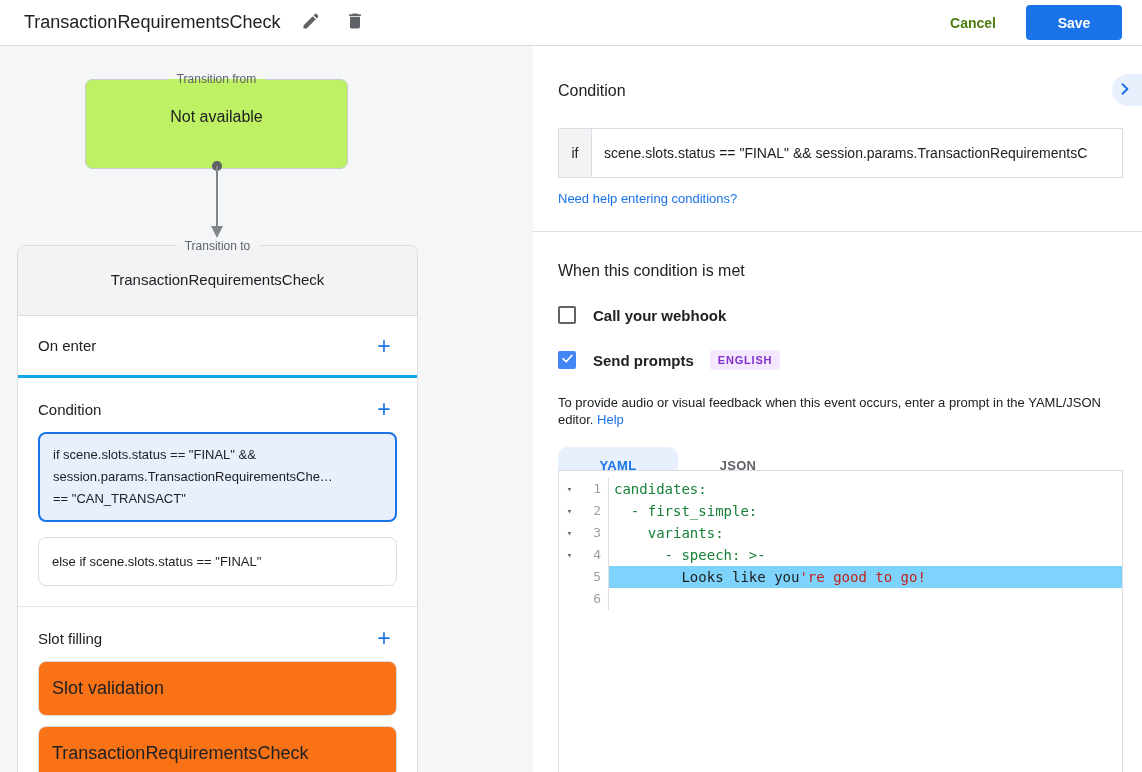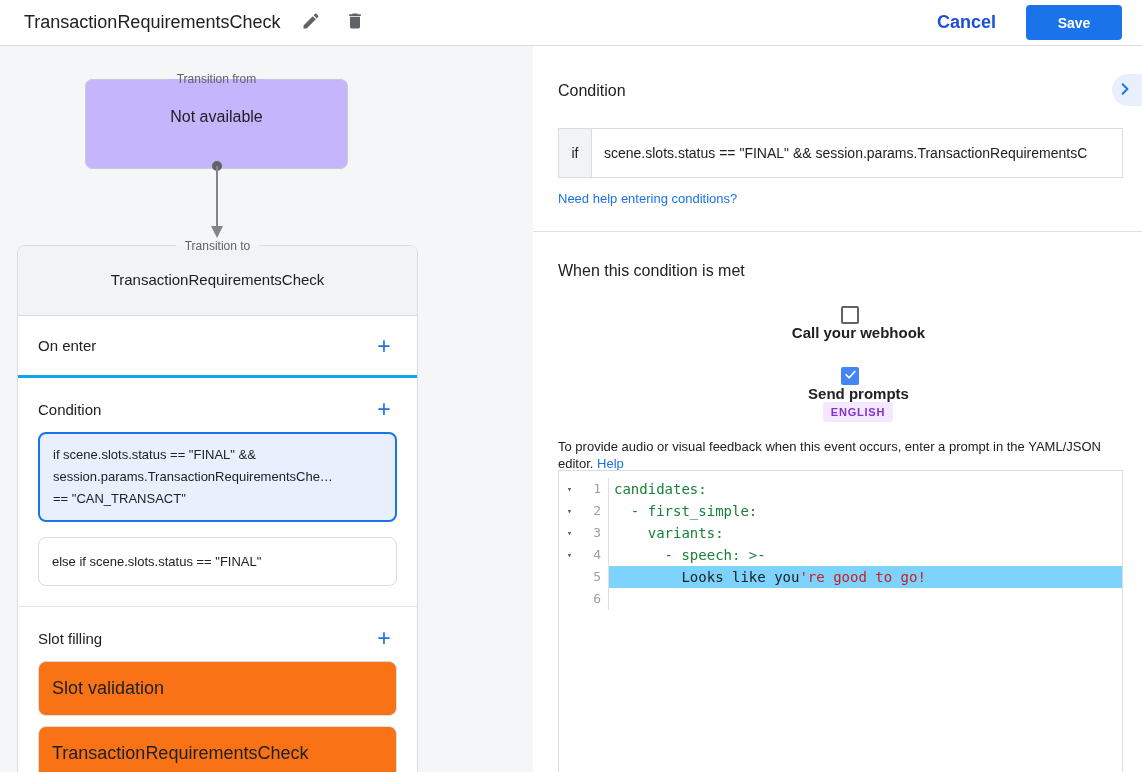--- a/index.html
+++ b/index.html
@@ -7,30 +7,30 @@
   body { font-family:"Liberation Sans", sans-serif; color:#202124; overflow:hidden; position:relative; }
 
   
   .app-header { position:absolute; top:0; left:0; width:1142px; height:46px; background:#fff;
     border-bottom:1px solid #dadce0; display:flex; align-items:center; padding:0 20px 0 24px; z-index:5; }
   .page-title { font-size:18px; color:#202124; }
   .icon-btn { background:none; border:none; cursor:pointer; margin-left:18px; width:26px; height:26px;
     display:flex; align-items:center; justify-content:center; }
   .icon-btn svg { fill:#5f6368; }
   .header-spacer { flex:1; }
-  .cancel-btn { background:none; border:none; color:#1d4ed8; font-family:inherit; font-size:18px;
+  .cancel-btn { background:none; border:none; color:#4d7c0f; font-family:inherit; font-size:14px;
     font-weight:700; padding:8px 14px; cursor:pointer;text-align:right; }
   .save-btn { background:#1a73e8; color:#fff; border:none; border-radius:4px; font-family:inherit;
     font-size:14px; font-weight:700; width:96px; height:35px; margin-left:16px; cursor:pointer; }
 
   
   .left-panel { position:absolute; top:46px; left:0; width:533px; bottom:0; background:#f5f6f8; overflow:hidden; }
 
   fieldset.tfrom { position:absolute; left:85px; top:26px; width:263px; height:97px;
-    border:1px solid #c9cdd1; border-radius:8px; background:#c4b5fd; }
+    border:1px solid #c9cdd1; border-radius:8px; background:#bef264; }
   fieldset.tfrom legend { margin:0 auto; padding:0 9px; font-size:12px; color:#5f6368; }
   .not-available { text-align:center; font-size:16px; color:#202124; margin-top:22px; }
 
   .flow-arrow { position:absolute; left:205px; top:114px; }
 
   .tto-card { position:absolute; left:17px; top:199px; width:401px; bottom:-12px;
     background:#fff; border:1px solid #dadce0; border-radius:8px; }
   .tto-legend { position:absolute; top:-7px; left:50%; transform:translateX(-50%); font-size:12px;
     color:#5f6368; padding:0 9px; white-space:nowrap;
     background:linear-gradient(to bottom, #f5f6f8 0 50%, #f1f3f4 50% 100%); }
@@ -67,28 +67,28 @@
     display:flex; overflow:hidden; }
   .if-prefix { width:33px; background:#f1f3f4; border-right:1px solid #dadce0; display:flex;
     align-items:center; justify-content:center; font-size:14px; color:#202124; }
   .if-value { flex:1; display:flex; align-items:center; padding-left:12px; font-size:14px;
     color:#202124; white-space:nowrap; overflow:hidden; }
   .help-link { display:inline-block; margin-top:13px; font-size:13px; color:#1a73e8;
     text-decoration:none; cursor:pointer; }
   .hr-divider { margin:24px 0 0 -25px; border:none; border-top:1px solid #e0e0e0; }
 
   .when-heading { margin-top:30px; font-size:16px; font-weight:400; color:#202124; }
-  .check-row { margin-top:26px; display:flex; align-items:center;flex-direction:column; }
+  .check-row { margin-top:26px; display:flex; align-items:center; }
   .checkbox { width:18px; height:18px; border:2px solid #5f6368; border-radius:2px; background:#fff;
     cursor:pointer; flex:none; display:flex; align-items:center; justify-content:center; }
   .checkbox.checked { background:#4285f4; border-color:#4285f4; }
   .check-label { margin-left:17px; font-size:15px; font-weight:700; color:#202124; }
   .lang-badge { margin-left:16px; background:#f3e8fd; color:#8430ce; font-size:11px; font-weight:700;
     letter-spacing:0.8px; padding:4px 8px; border-radius:3px; }
-  .feedback-text { margin-top:16px; font-size:13px; line-height:17px; color:#202124; width:575px; }
+  .feedback-text { margin-top:24px; font-size:13px; line-height:17px; color:#202124; width:575px; }
   .inline-link { color:#1a73e8; text-decoration:none; cursor:pointer; }
 
   .tabs { margin-top:19px; display:flex; }
   .tab { width:120px; height:36px; display:flex; align-items:center; justify-content:center;
     font-size:13px; font-weight:700; letter-spacing:0.3px; border:none; background:none;
     font-family:inherit; cursor:pointer; color:#5f6368; }
   .tab.active { background:#e8f0fe; color:#1a73e8;border-radius:9px; }
 
   .editor { position:absolute; left:25px; right:19px; top:424px; bottom:-2px;
     border:1px solid #dadce0; background:#fff; padding-top:7px; overflow:hidden;

